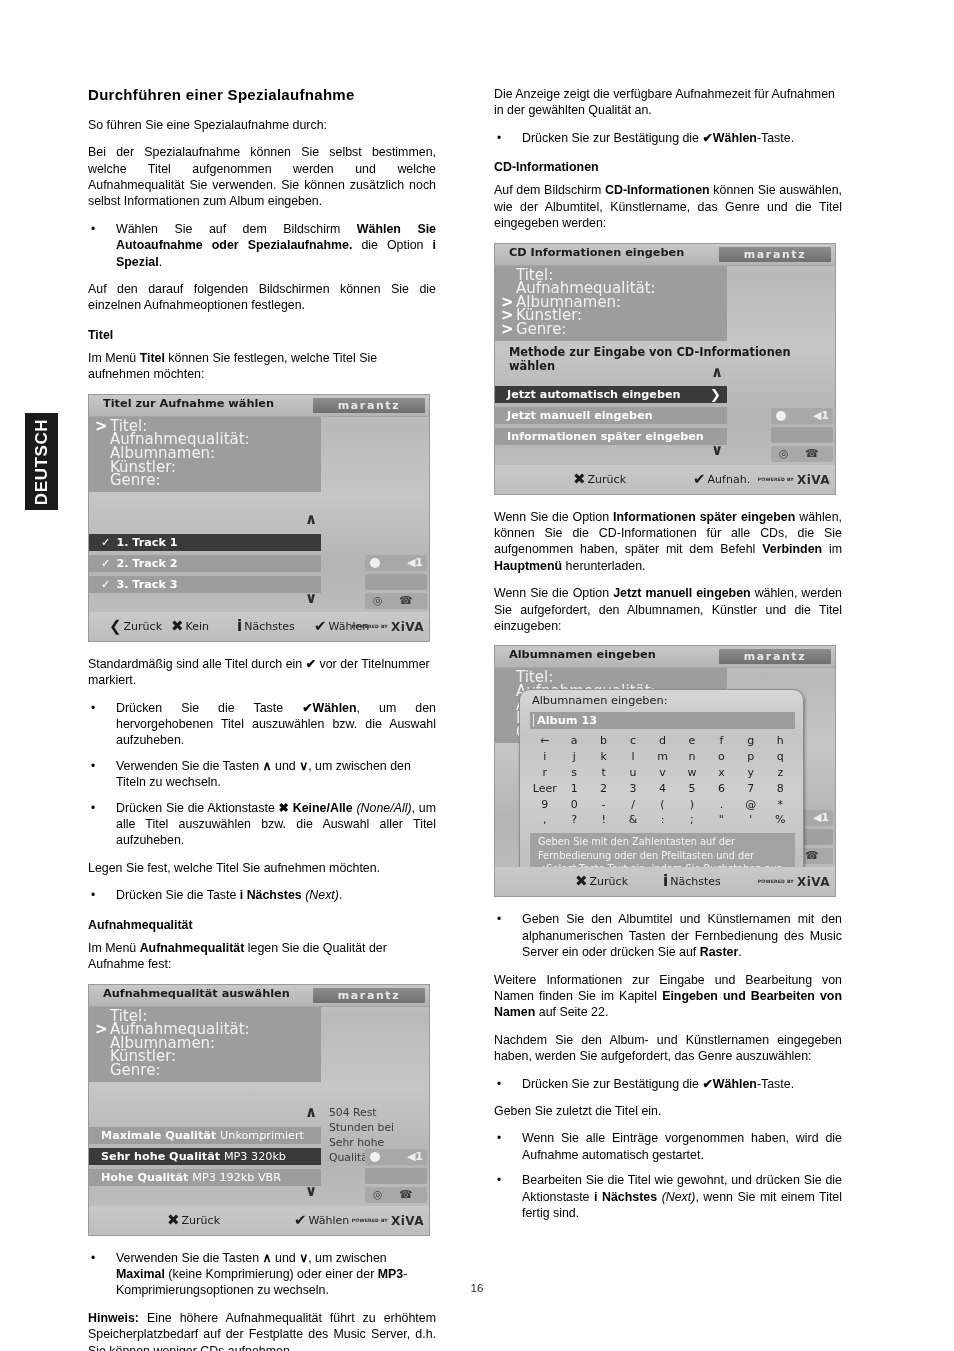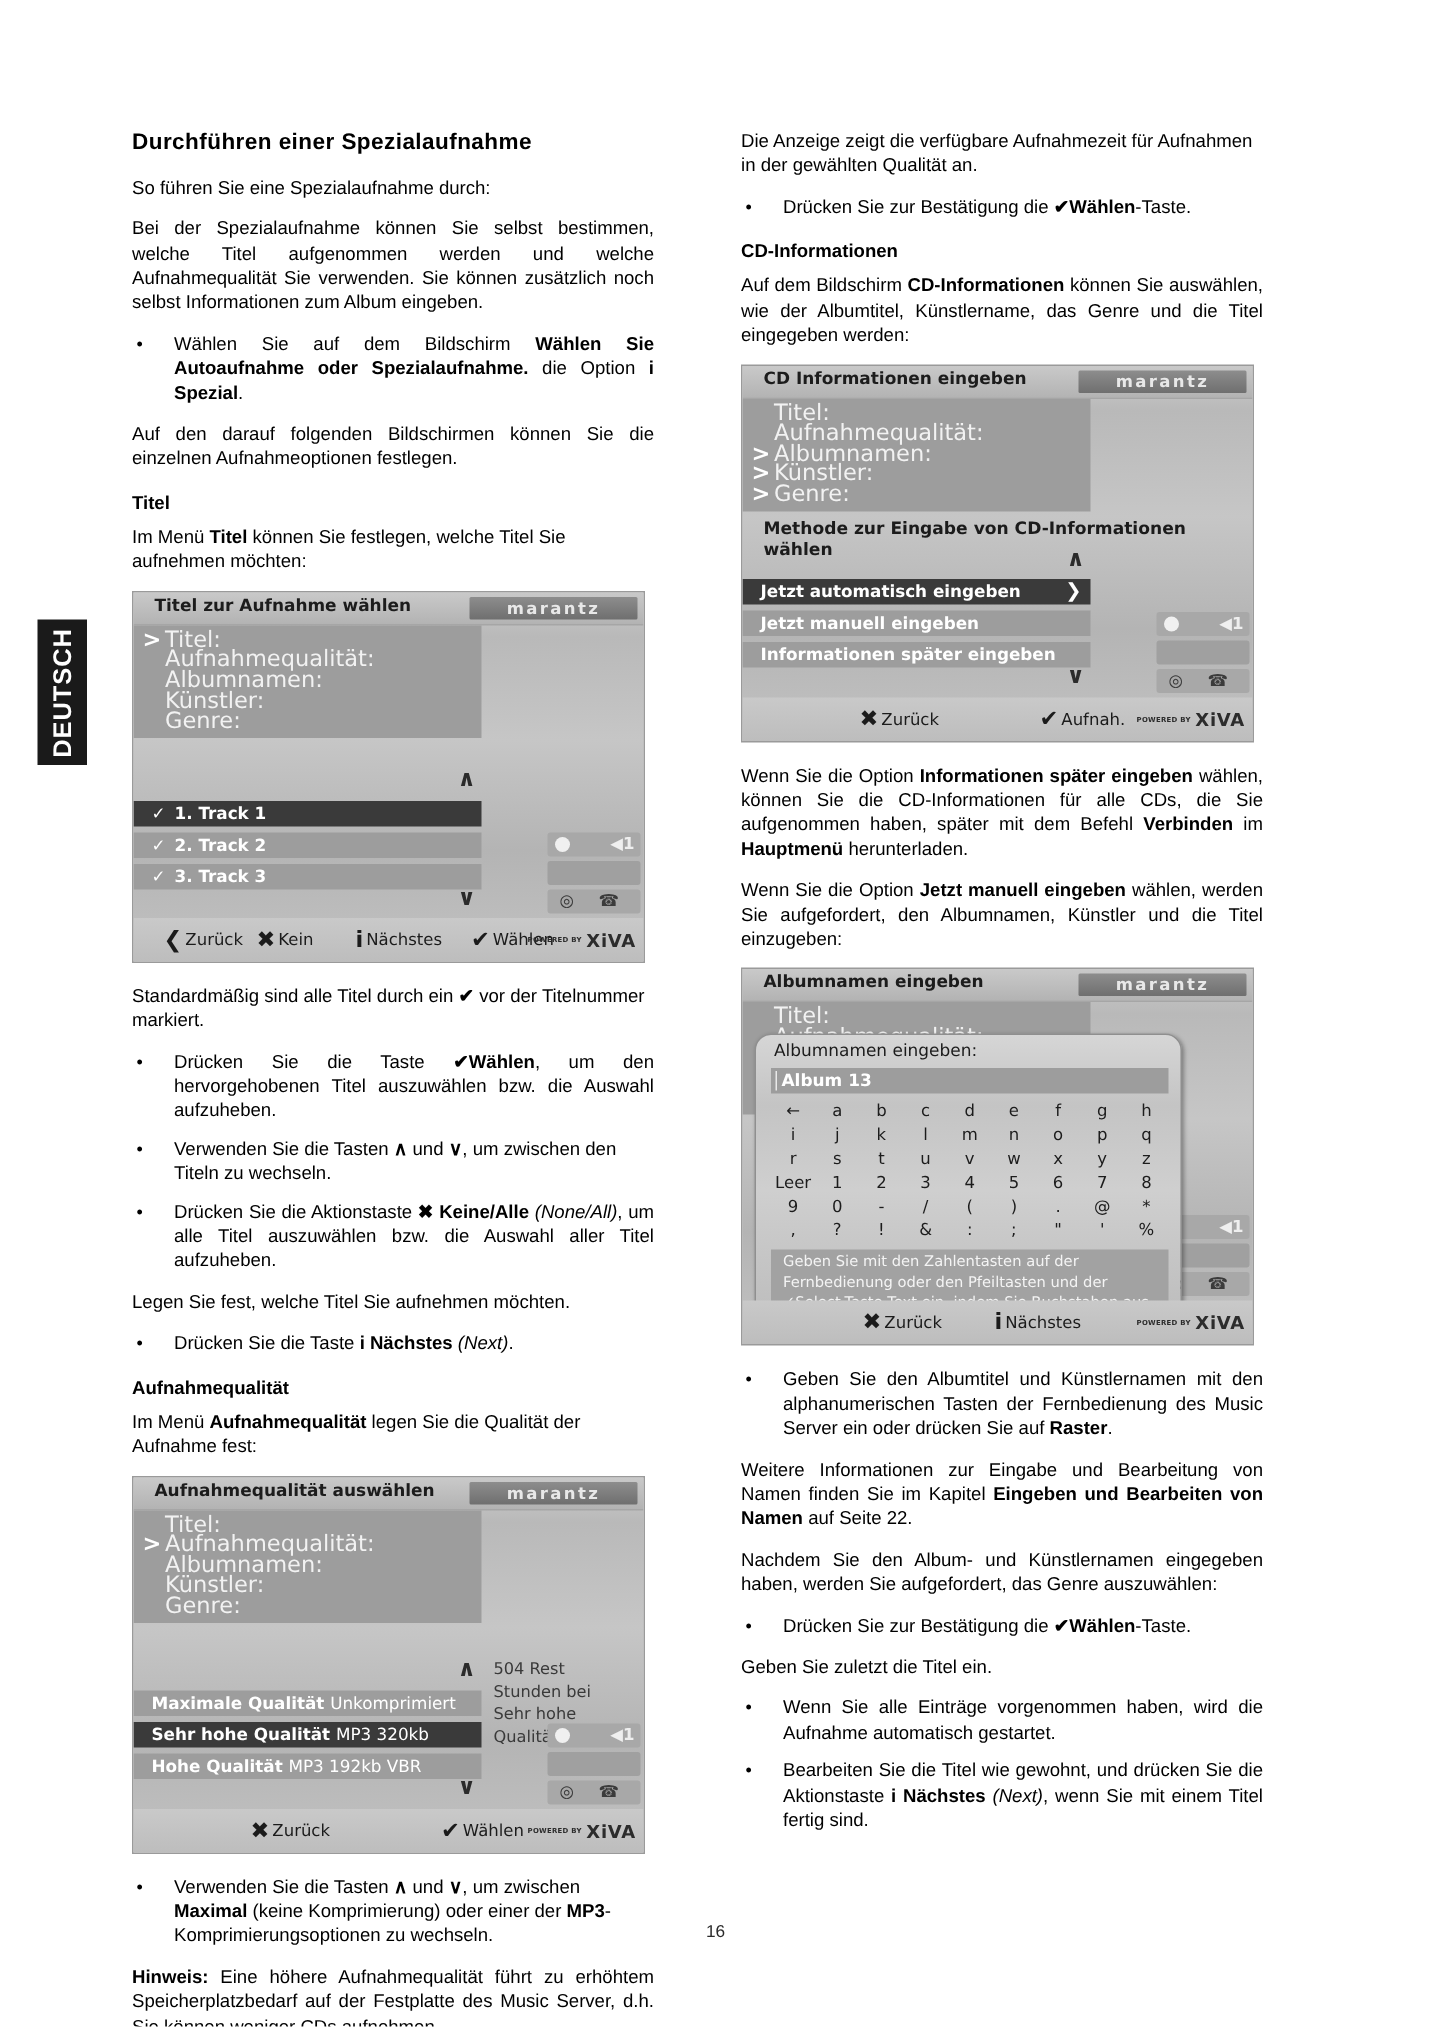--- a/index.html
+++ b/index.html
@@ -257,21 +257,21 @@
   }
   .xiva .pb {
     font-size: 4.6px; letter-spacing: 0.2px;
     vertical-align: 3px; margin-right: 3px;
     font-weight: bold;
   }
 
   
   .kbdlg {
     position: absolute;
-    left: 8px; top: 43px;
+    left: 24px; top: 43px;
     width: 285px; height: 190px;
     background: linear-gradient(180deg,#d6d6d6 0%,#c4c4c4 25%,#cfcfcf 55%,#bdbdbd 100%);
     border: 1px solid #8f8f8f;
     border-radius: 11px;
     box-shadow: 1px 1px 3px rgba(0,0,0,.35);
   }
   .kbdlg .kb-title {
     position: absolute; left: 12px; top: 4px;
     font-size: 11.3px; color: #1b1b1b;
   }

